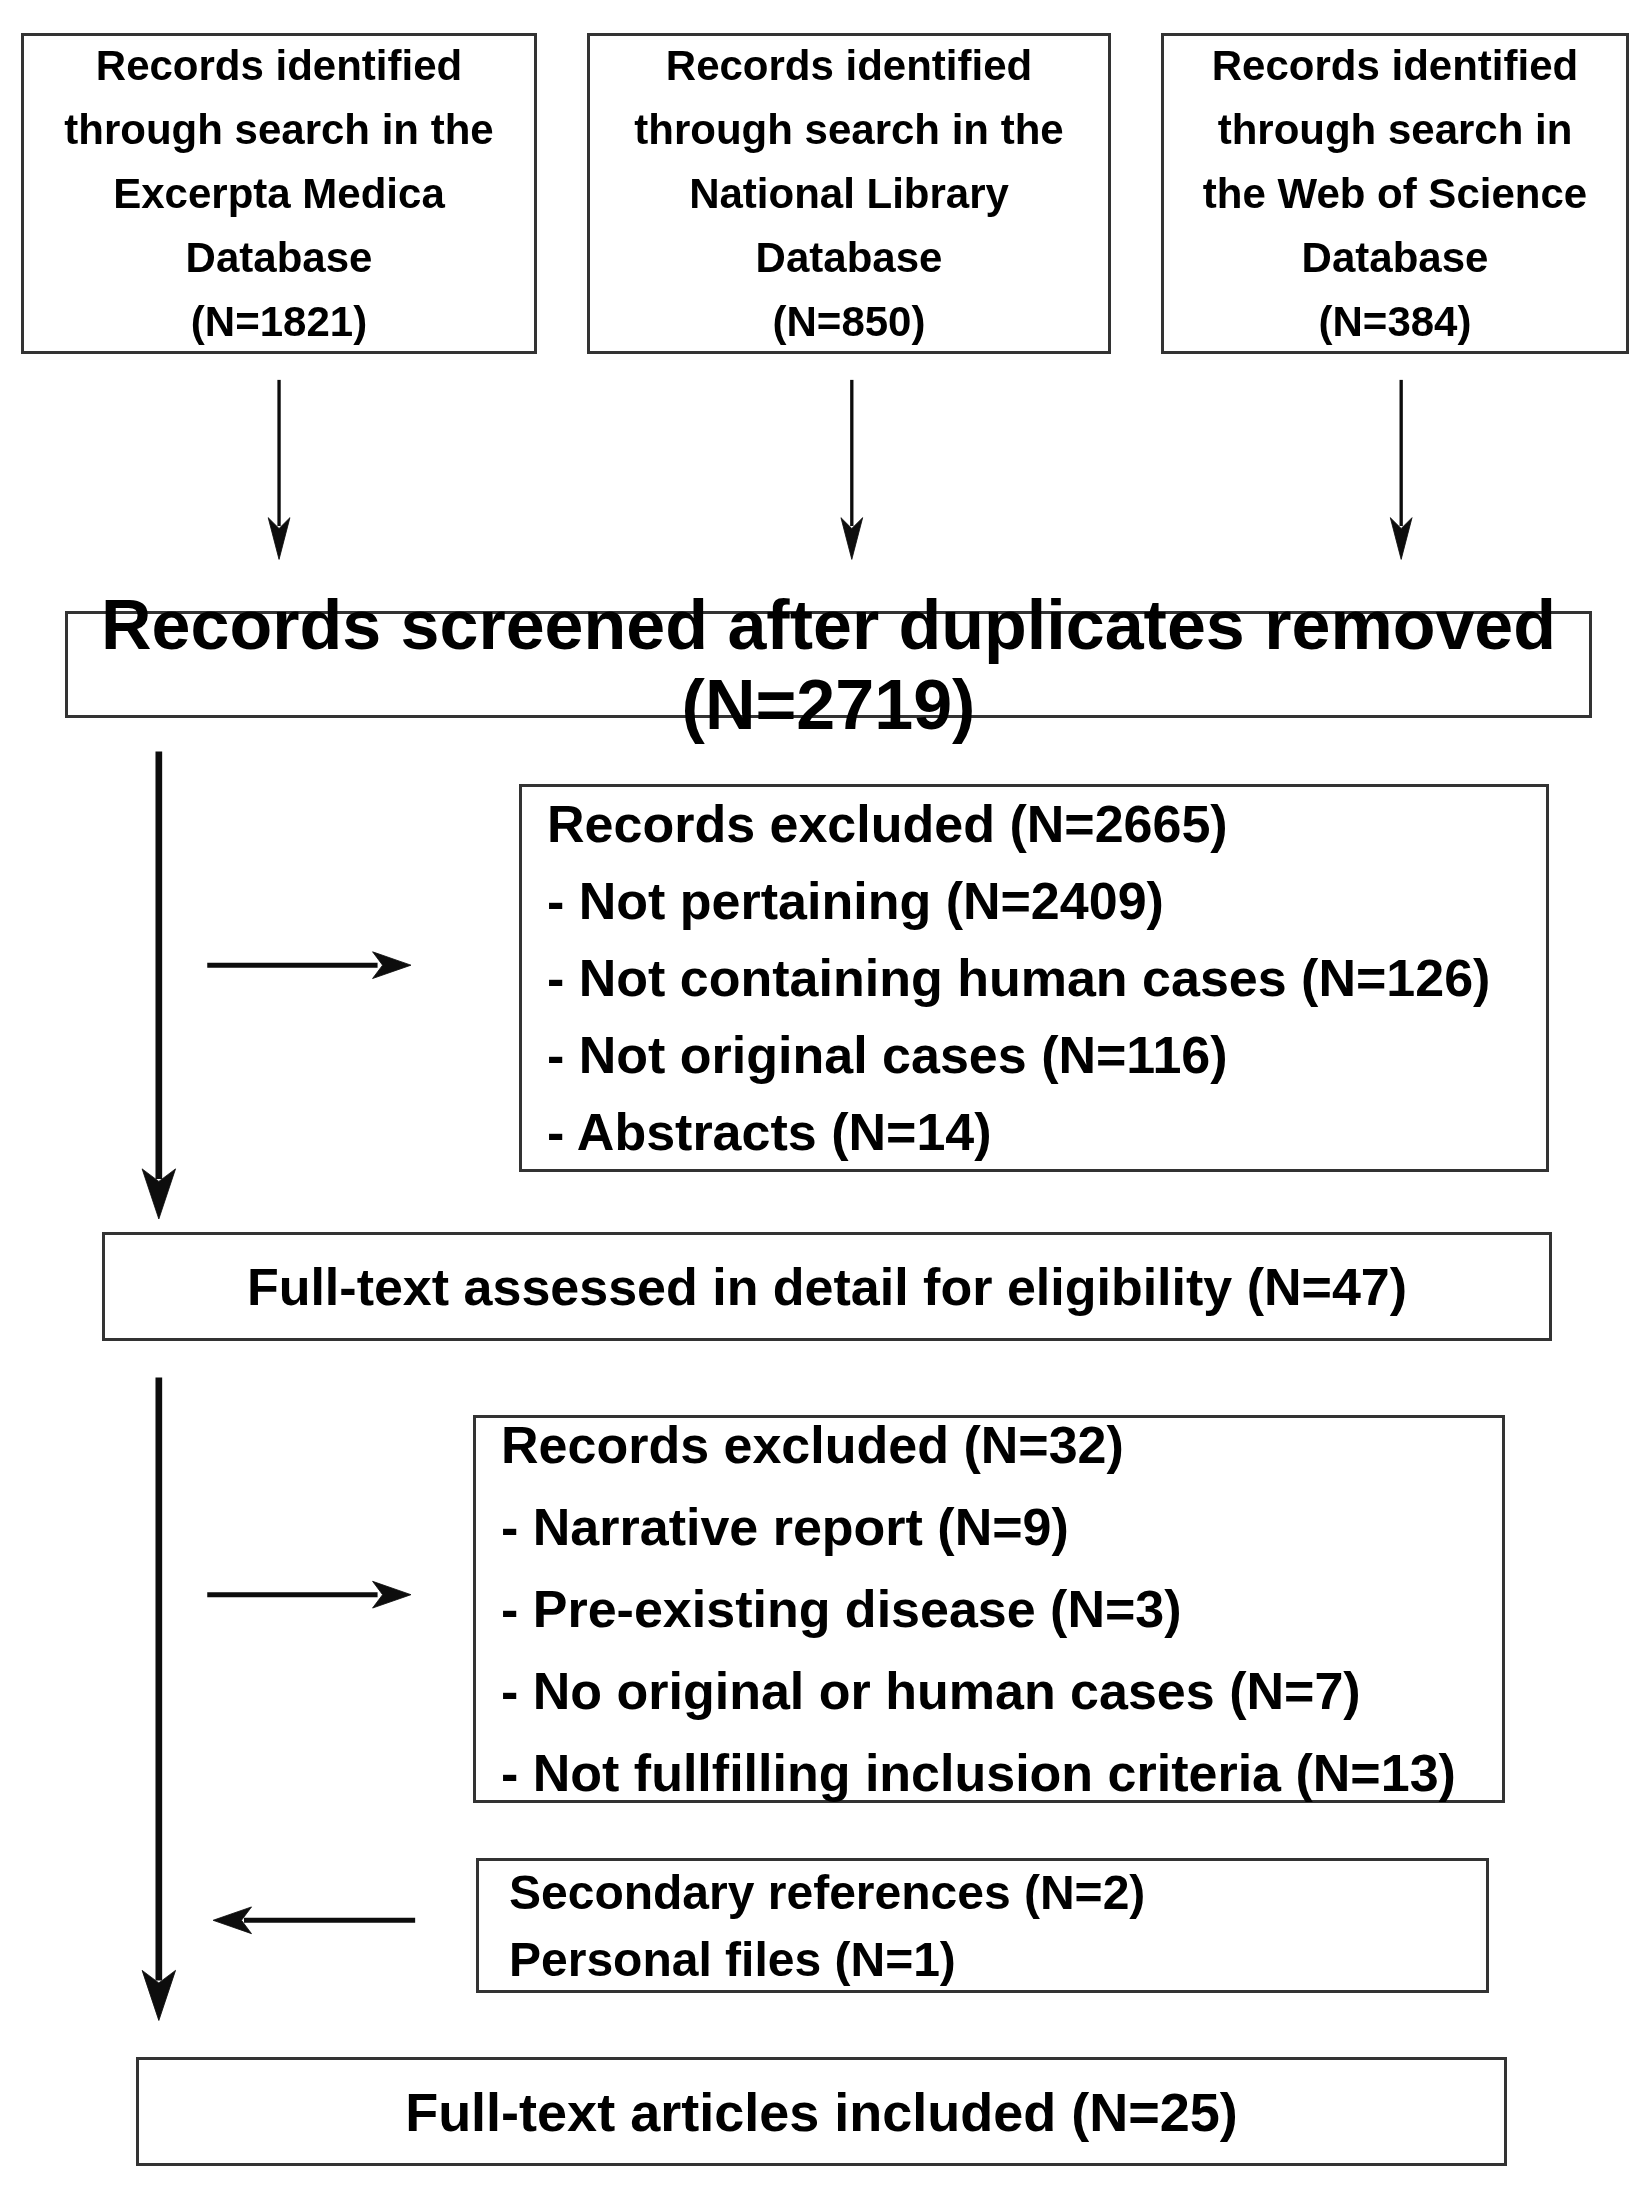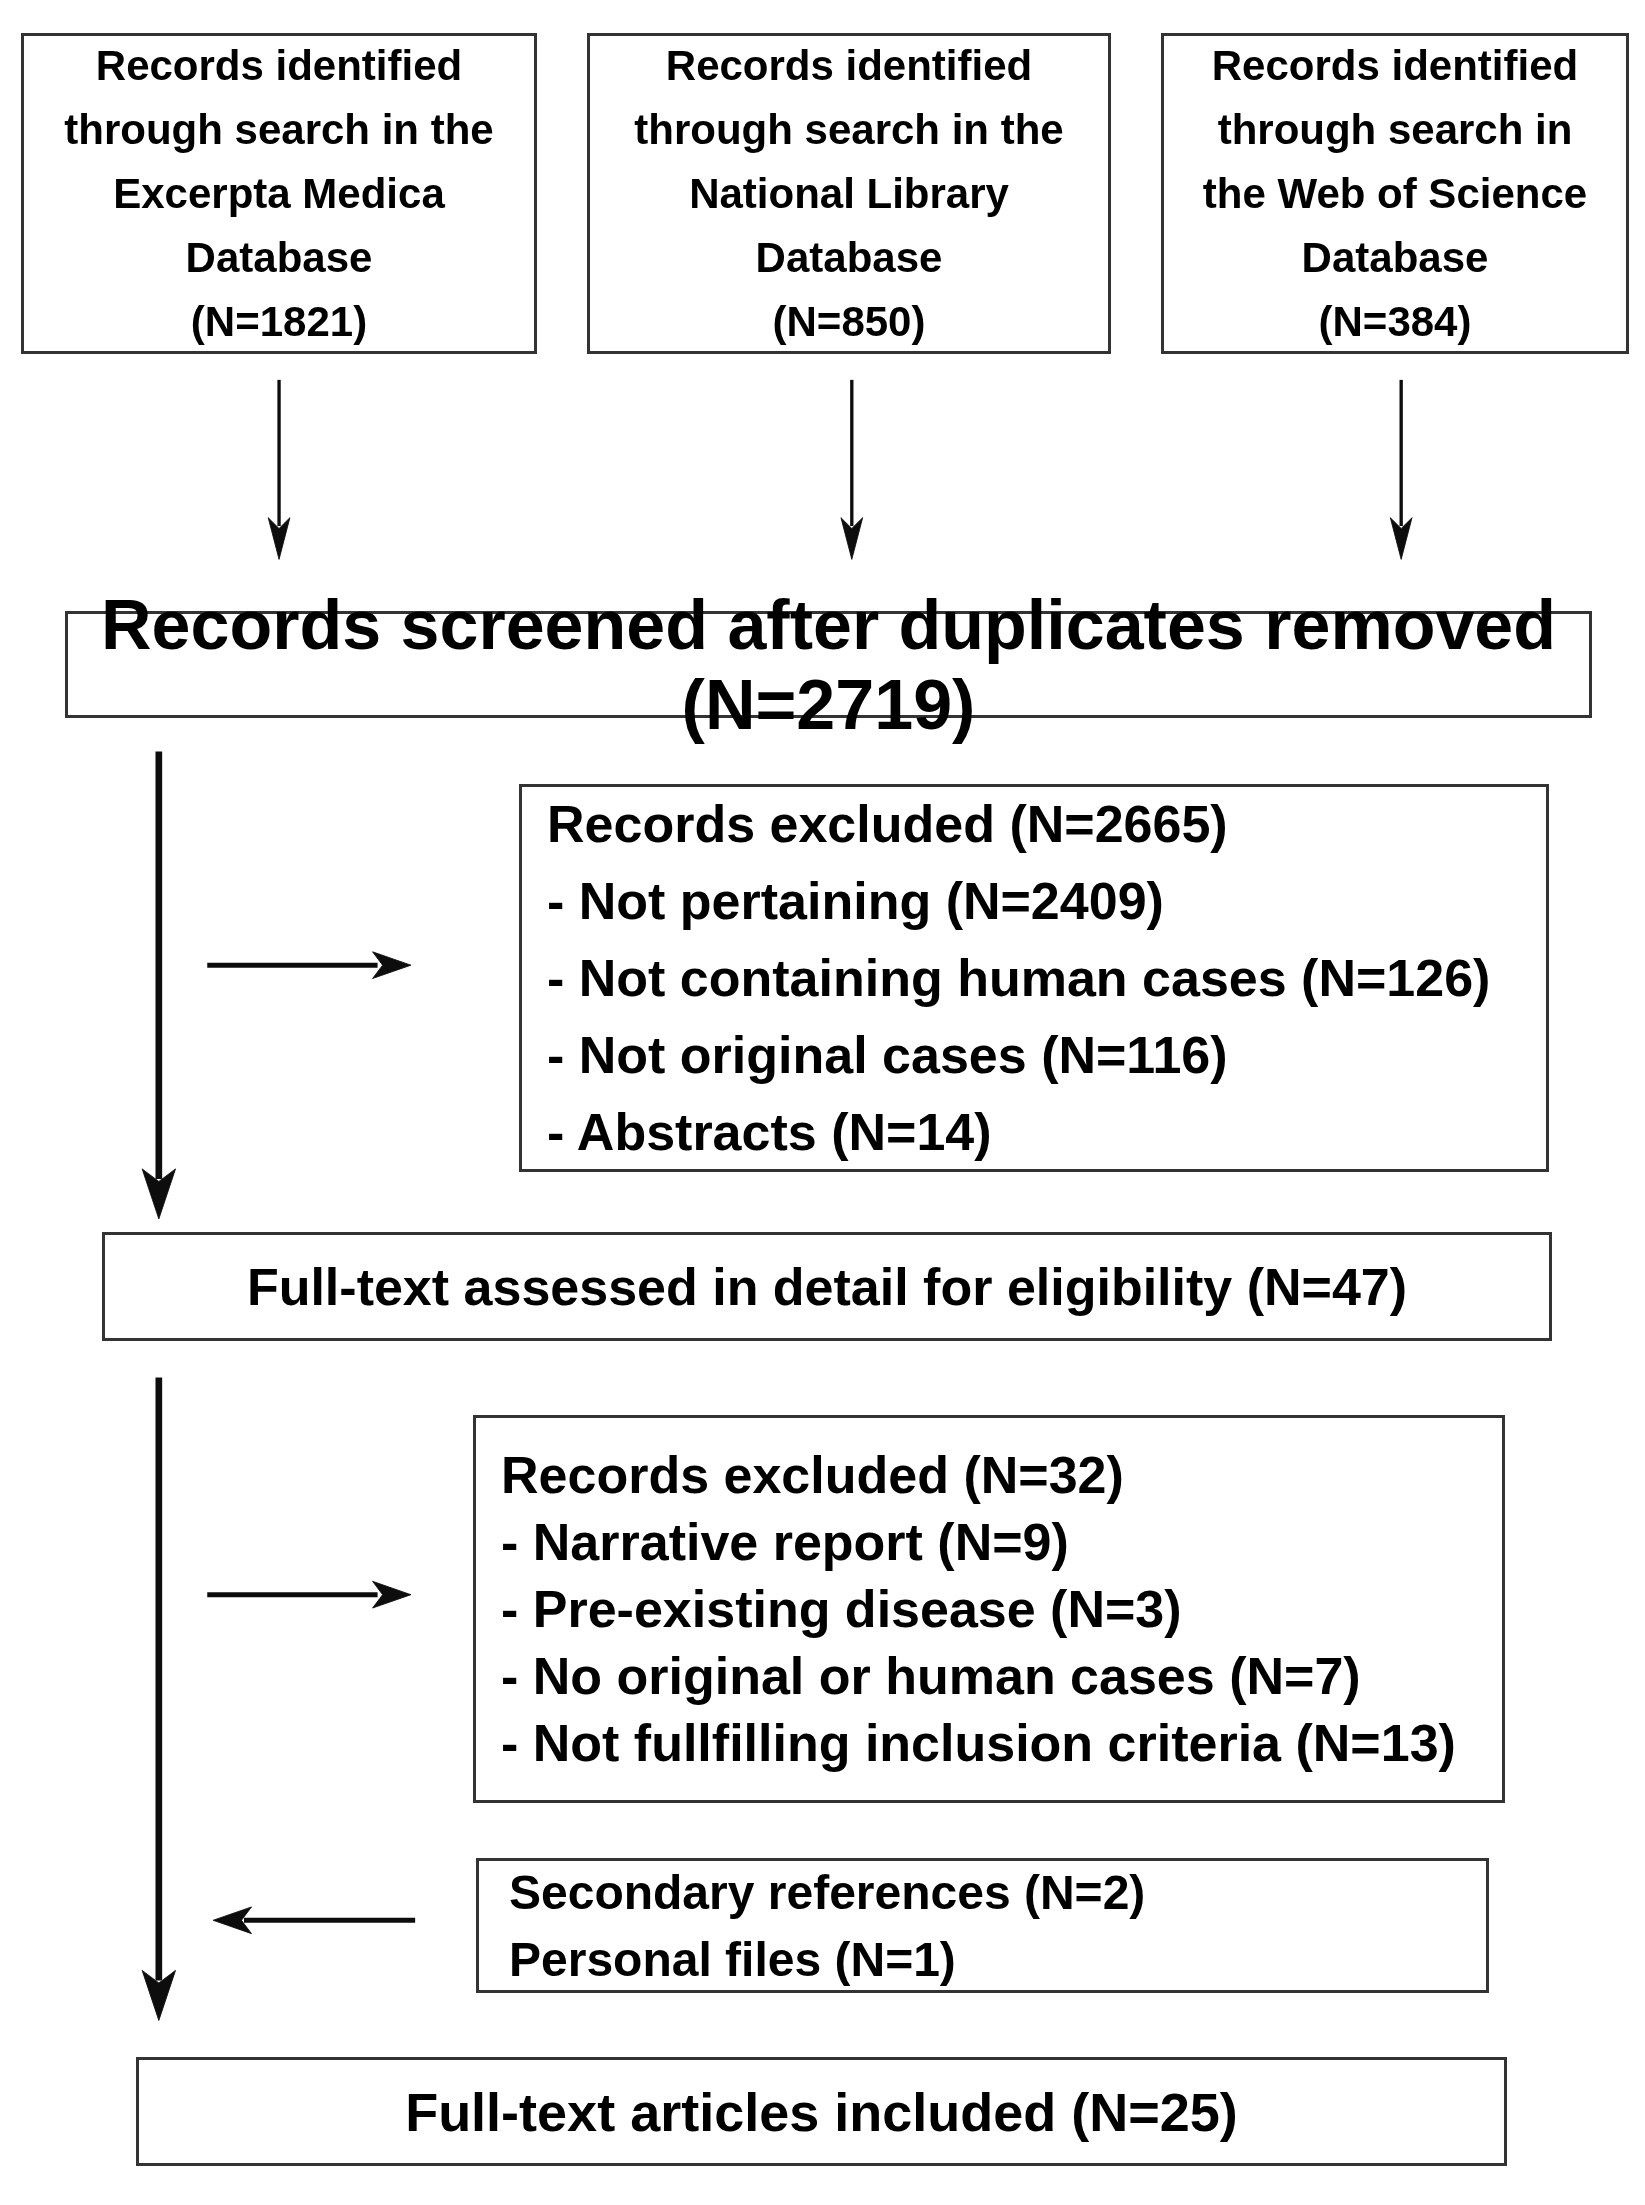--- a/index.html
+++ b/index.html
@@ -74,21 +74,21 @@
   <div class="box" style="left:65px; top:611px; width:1527px; height:107px; font-size:70px;">Records screened after duplicates removed (N=2719)</div>
 
   <div class="box left" style="left:473px; top:784px; width:1030px; height:388px; font-size:52px; line-height:77px;margin-left:46px;">Records excluded (N=2665)
 - Not pertaining (N=2409)
 - Not containing human cases (N=126)
 - Not original cases (N=116)
 - Abstracts (N=14)</div>
 
   <div class="box" style="left:102px; top:1232px; width:1450px; height:109px; font-size:52px;">Full-text assessed in detail for eligibility (N=47)</div>
 
-  <div class="box left" style="left:473px; top:1415px; width:1032px; height:388px; font-size:52px; line-height:67px;">Records excluded (N=32)
+  <div class="box left" style="left:473px; top:1415px; width:1032px; height:388px; font-size:52px; line-height:82px;">Records excluded (N=32)
 - Narrative report (N=9)
 - Pre-existing disease (N=3)
 - No original or human cases (N=7)
 - Not fullfilling inclusion criteria (N=13)</div>
 
   <div class="box left" style="left:476px; top:1858px; width:1013px; height:135px; font-size:48px; line-height:67px;padding-left:30px;">Secondary references (N=2)
 Personal files (N=1)</div>
 
   <div class="box" style="left:136px; top:2057px; width:1371px; height:109px; font-size:54px;">Full-text articles included (N=25)</div>
 

